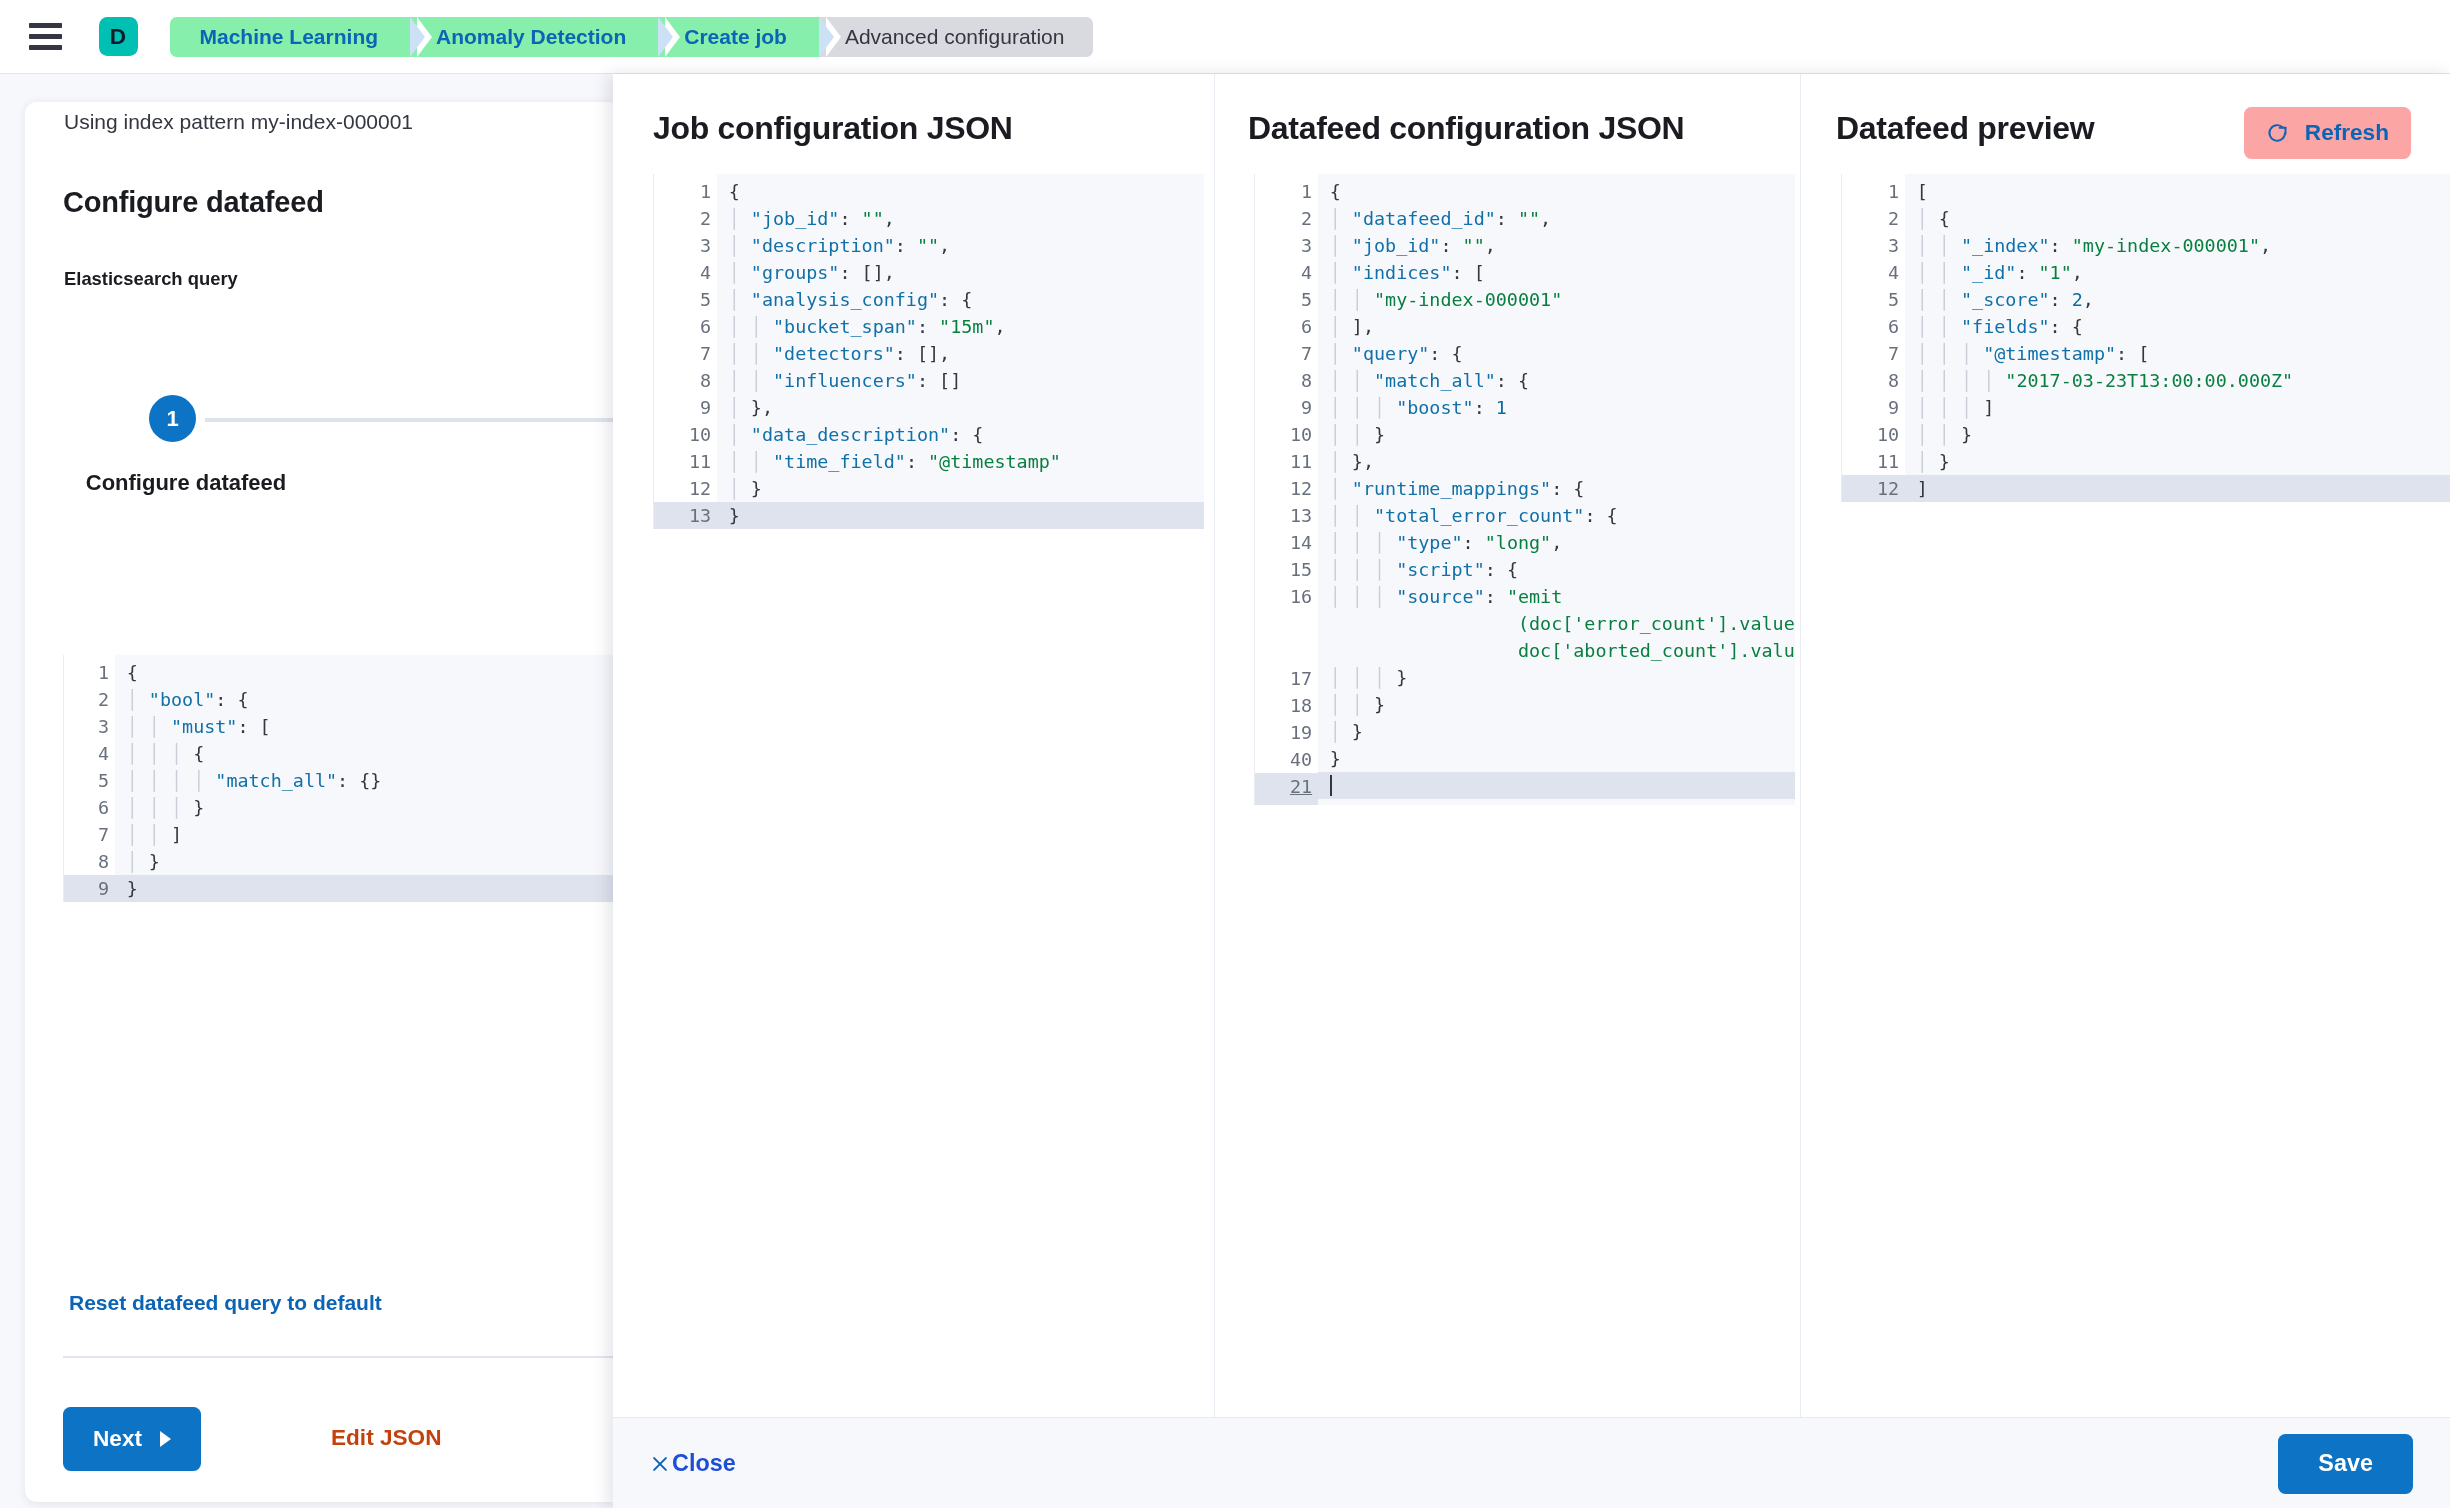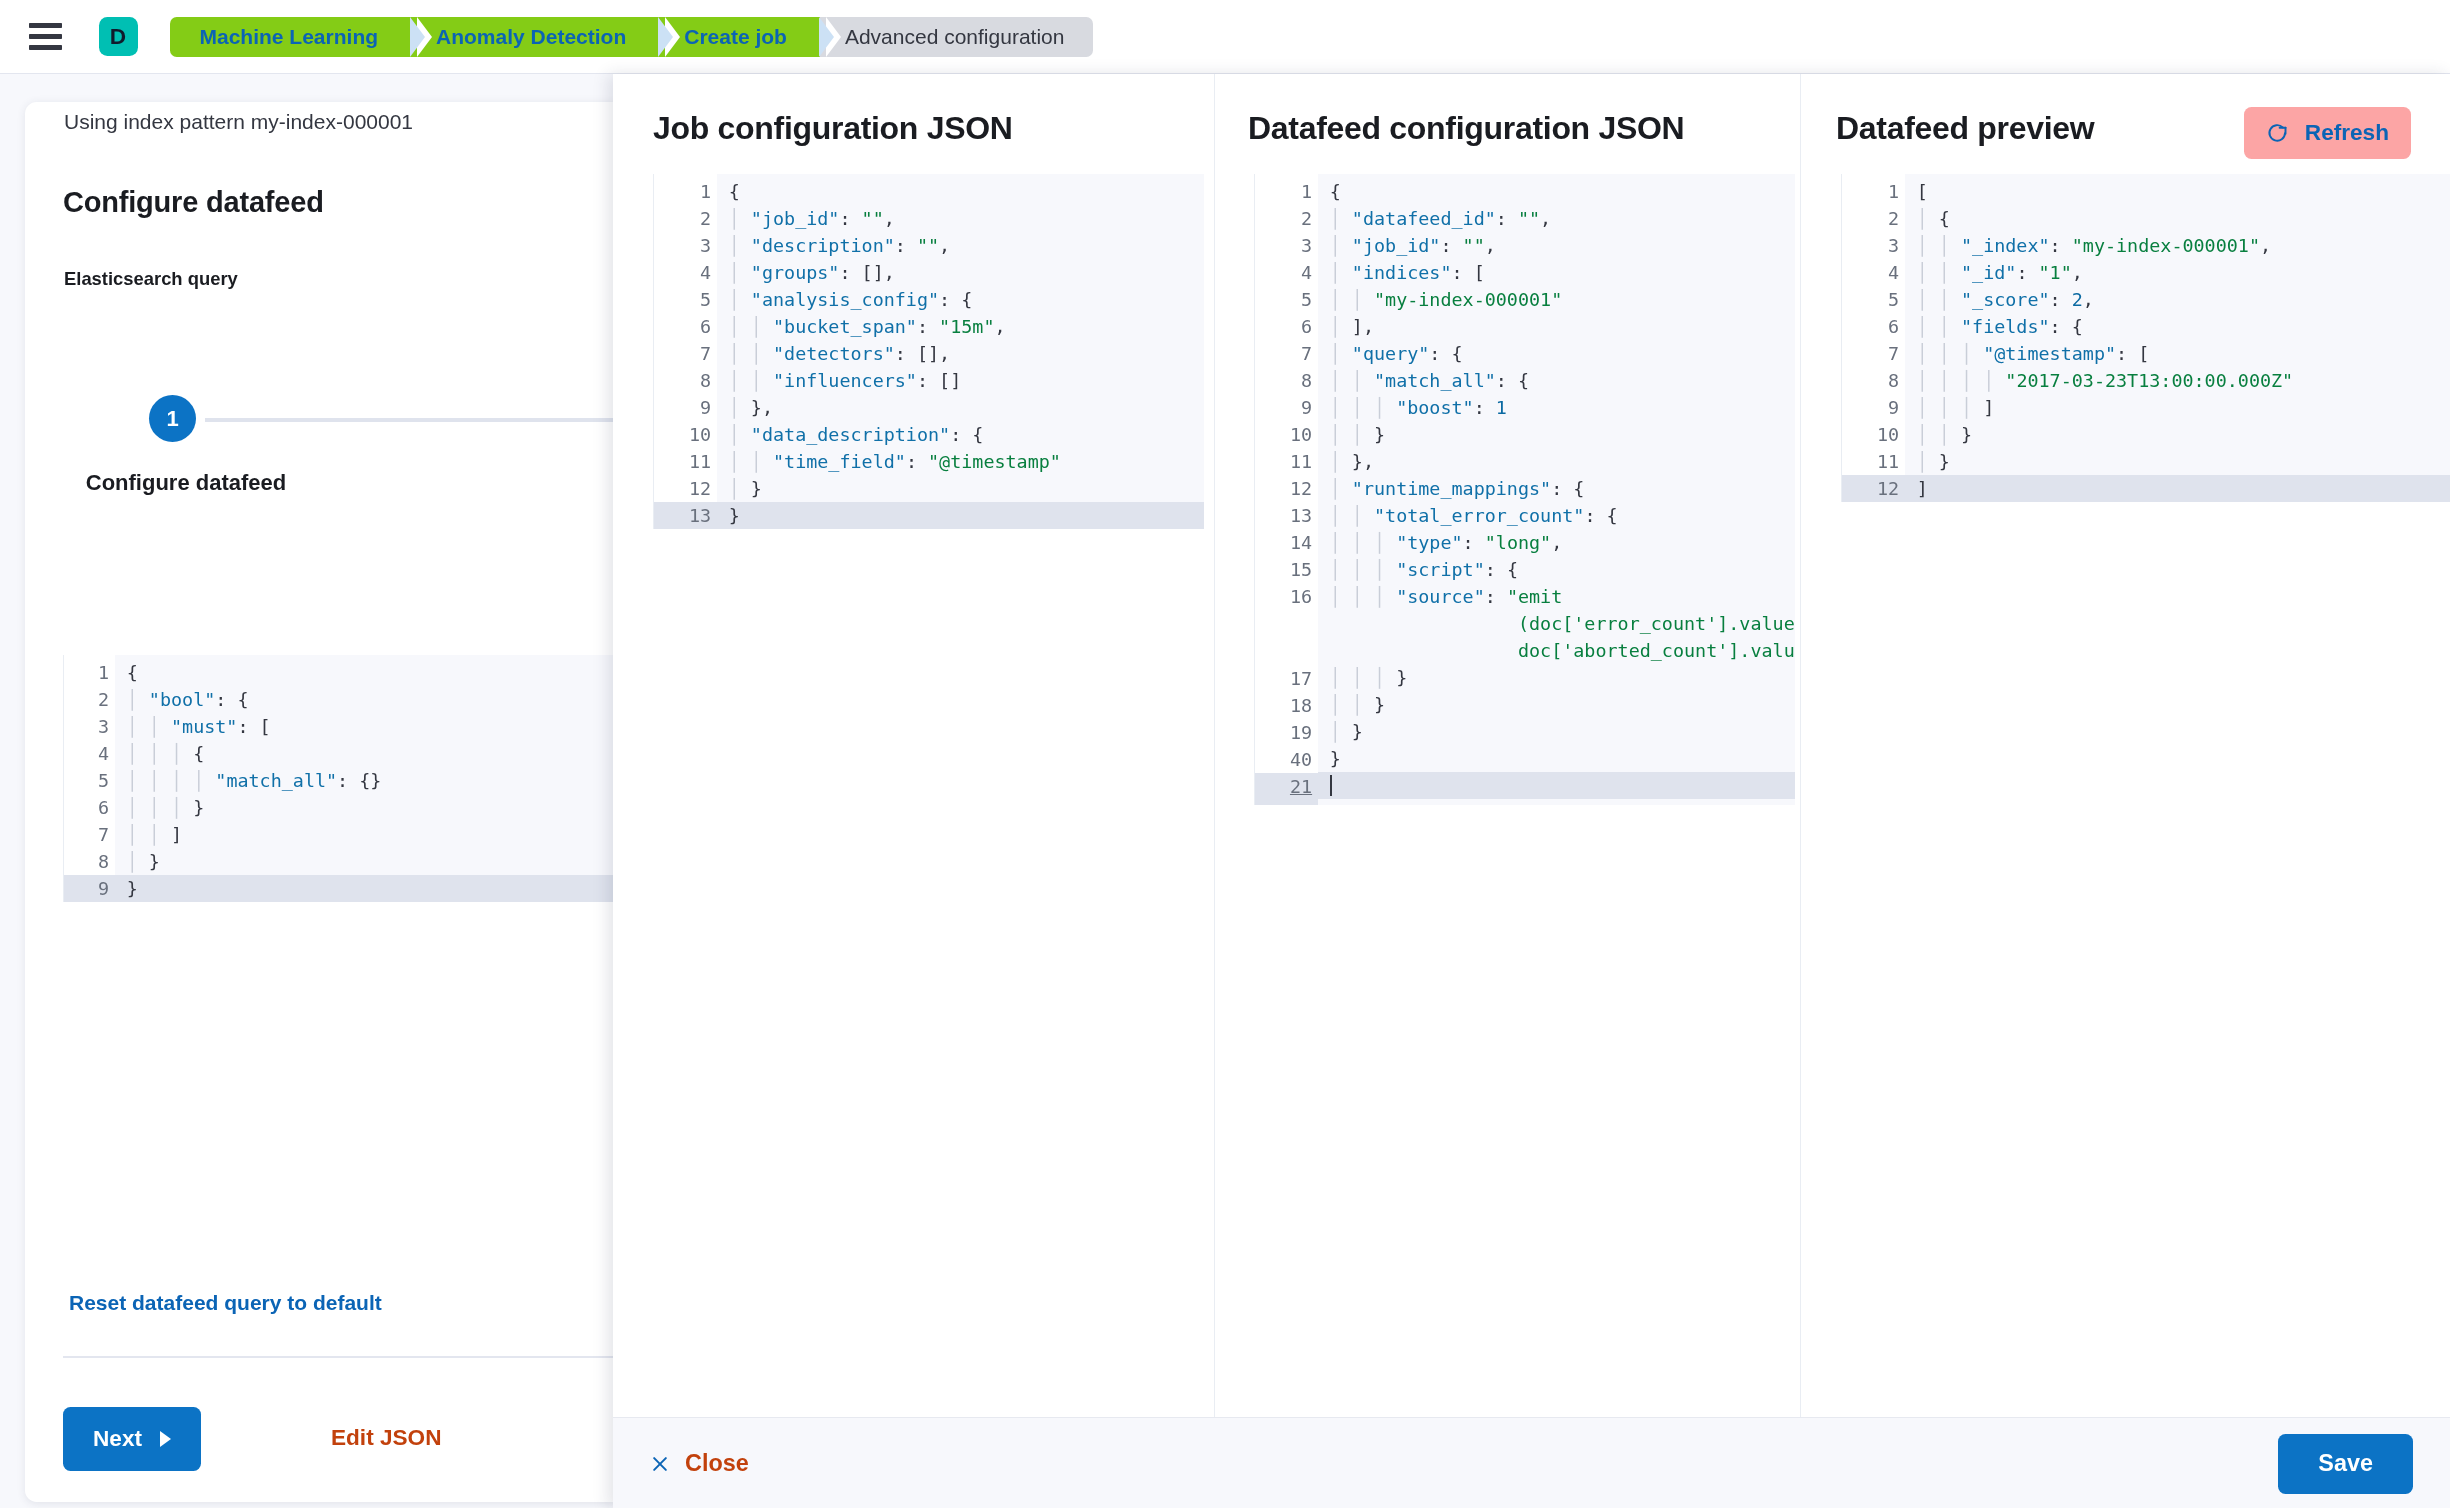--- a/index.html
+++ b/index.html
@@ -26,21 +26,21 @@
   .avatar {
     width: 39px; height: 39px; margin-left: 33px;
     background: #00bfb3; border-radius: 8.4px;
     display: flex; align-items: center; justify-content: center;
     color: #101b2c; font-size: 22.6px; font-weight: 700;
   }
   .crumbs { display: flex; align-items: center; margin-left: 32px; height: 40px; }
   .crumb {
     position: relative; height: 40px; display: flex; align-items: center;
     padding: 0 33px 0 25px;
-    background: #84cc16; color: #0b64b5;
+    background: #86efac; color: #0b64b5;
     font-size: 21px; font-weight: 600; white-space: nowrap;
     cursor: pointer;
   }
   .crumb:first-child { border-radius: 6.7px 0 0 6.7px; padding-left: 30px; }
   .crumb:after {
     content: ""; position: absolute; right: -14.2px; top: 0;
     width: 0; height: 0; z-index: 3;
     border-top: 20px solid transparent; border-bottom: 20px solid transparent;
     border-left: 15px solid #cce1f5;
   }
@@ -173,22 +173,22 @@
   }
   .refresh-ico { width: 23.4px; height: 23.4px; }
 
   .flyout-foot {
     flex: 0 0 92px; background: #f7f8fc;
     border-top: 1.7px solid #e7e9f0;
     display: flex; align-items: center; justify-content: space-between;
     padding: 0 37px;
   }
   .close-btn {
-    display: flex; align-items: center; gap: 15px;
-    color: #c2410c; font-size: 23.4px; font-weight: 700; cursor: pointer;
+    display: flex; align-items: center; gap: 2px;
+    color: #1d4ed8; font-size: 23.4px; font-weight: 700; cursor: pointer;
     background: none; border: none; font-family: "Liberation Sans", sans-serif;
   }
   .x-ico { width: 20px; height: 20px; }
   .save-btn {
     height: 60px; padding: 0 40px; border: none; border-radius: 7.5px;
     background: #0c73c5; color: #fff; font-size: 23.4px; font-weight: 700;
     font-family: "Liberation Sans", sans-serif; cursor: pointer;
   }
 </style>
 </head>

